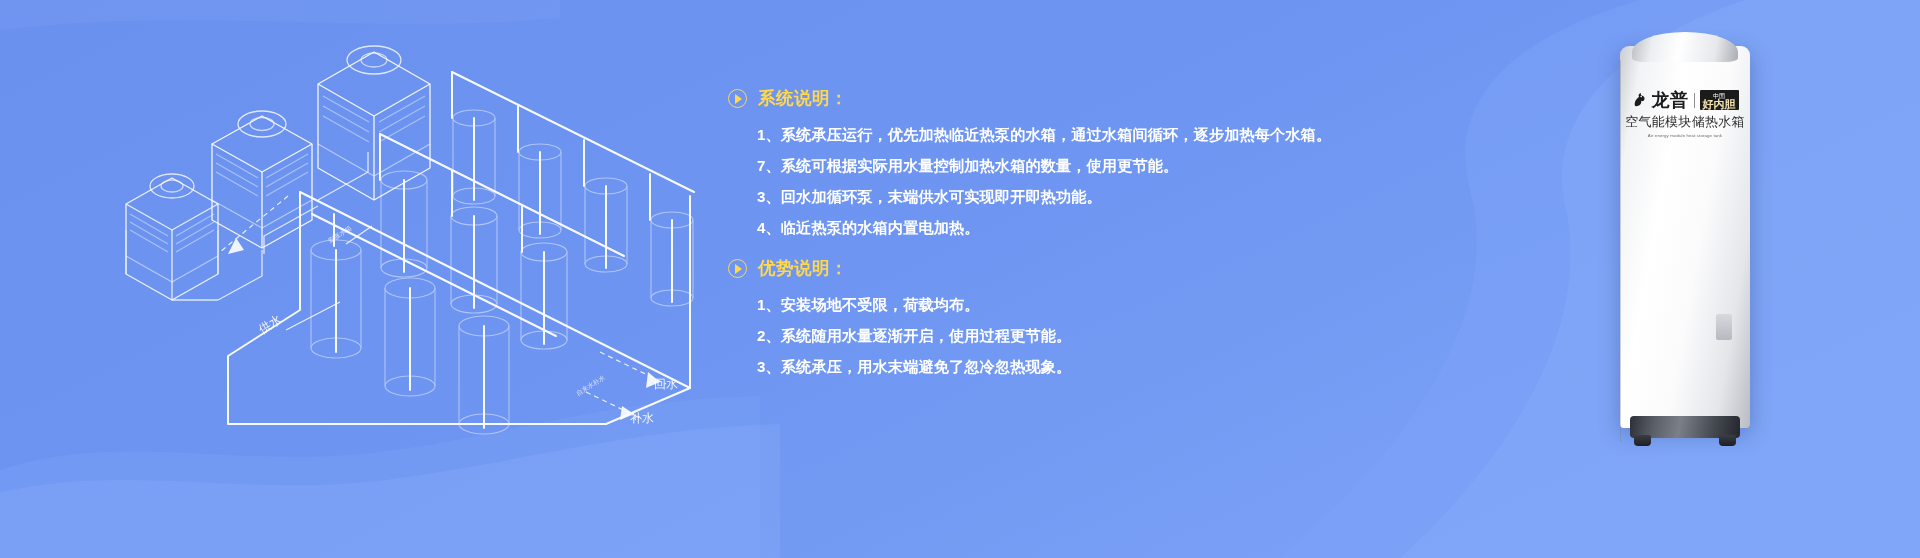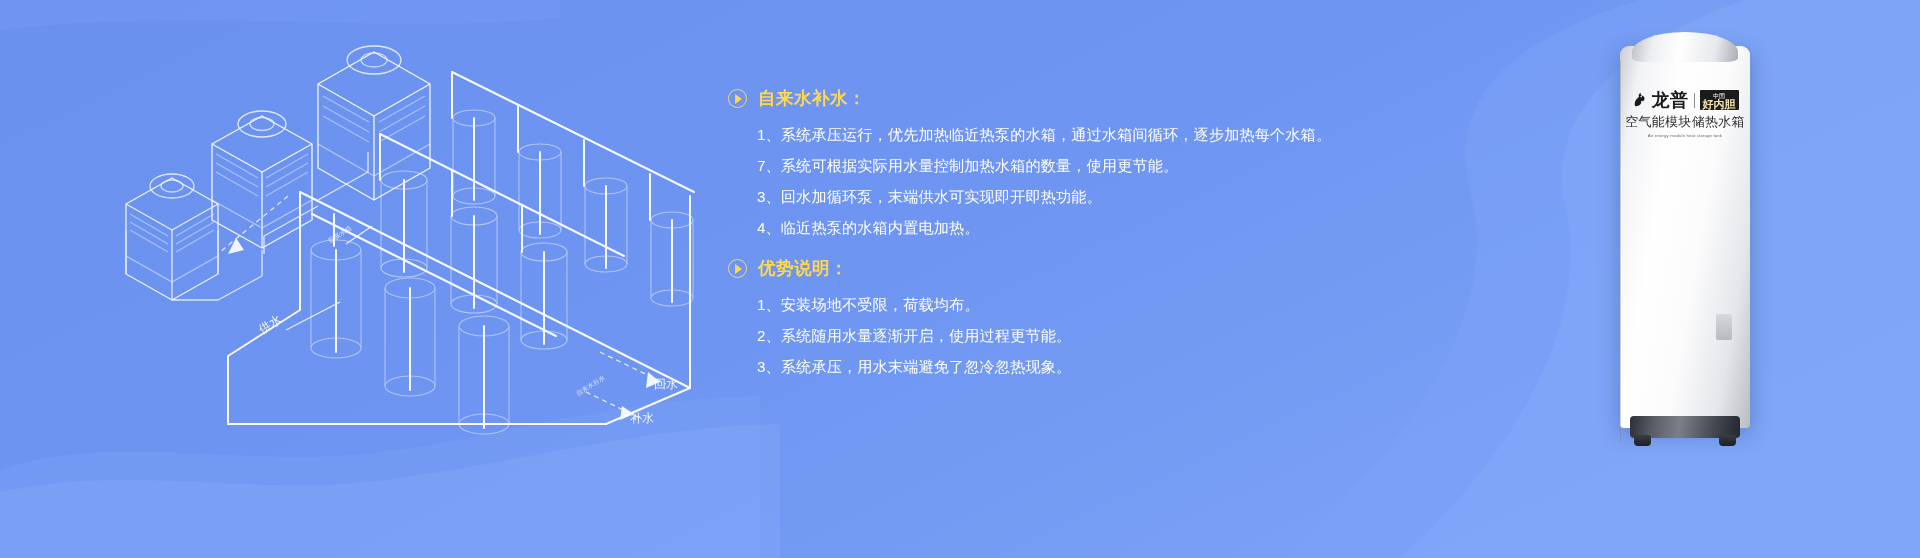--- a/index.html
+++ b/index.html
@@ -40,21 +40,21 @@
   .head-icon::after {
     content:""; position:absolute; left:6px; top:4.2px;
     border-left:7px solid #ffd84d;
     border-top:5px solid transparent;
     border-bottom:5px solid transparent;
   }
   .head-title {
     color:#ffd84d; font-size:17.5px; font-weight:bold;
     letter-spacing:.5px; white-space:nowrap;
   }
-  ol.items { list-style:none; margin:0 16px 0 29px; padding:0; }
+  ol.items { list-style:none; margin:0 16px 0 29px; padding:0;font-weight:bold; }
   ol.items li {
     color:#ffffff; font-size:15.2px; line-height:31px;
     white-space:nowrap; letter-spacing:.1px;
   }
   .gap { height:13px; }
 
   
   #product {
     position:absolute; right:170px; top:32px;
     width:130px; height:420px;
@@ -307,21 +307,21 @@
         <text x="330" y="243" font-size="6.5" opacity="0.8" transform="rotate(-32 330 243)">膨胀水箱</text>
         <text x="578" y="396" font-size="6.5" opacity="0.8" transform="rotate(-32 578 396)">自来水补水</text>
       </g>
     </svg>
   </div>
 
   <div id="copy">
 
     <div class="section-head">
       <span class="head-icon"></span>
-      <span class="head-title">自来水补水：</span>
+      <span class="head-title">系统说明：</span>
     </div>
     <ol class="items">
       <li>1、系统承压运行，优先加热临近热泵的水箱，通过水箱间循环，逐步加热每个水箱。</li>
       <li>7、系统可根据实际用水量控制加热水箱的数量，使用更节能。</li>
       <li>3、回水加循环泵，末端供水可实现即开即热功能。</li>
       <li>4、临近热泵的水箱内置电加热。</li>
     </ol>
 
     <div class="gap"></div>
 

